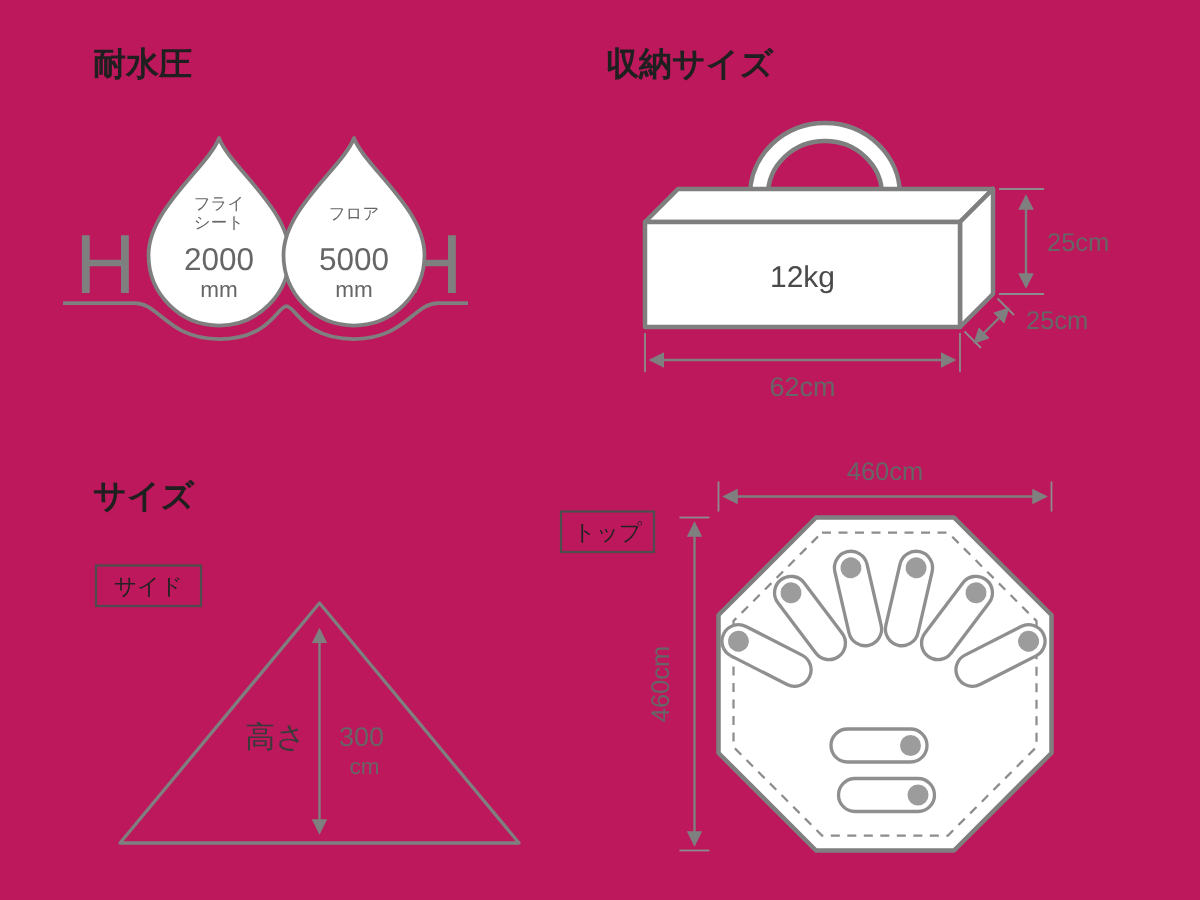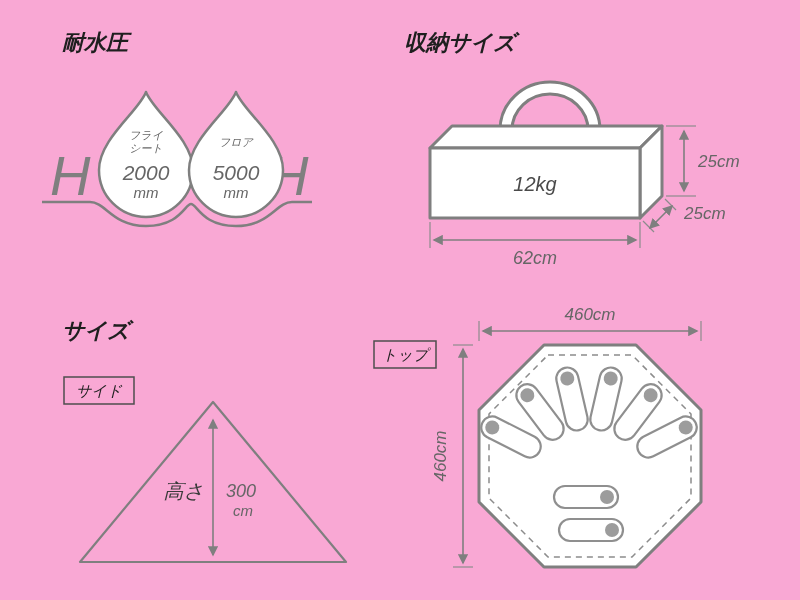--- a/index.html
+++ b/index.html
@@ -1,17 +1,17 @@
 <!DOCTYPE html>
 <html><head>
 <meta charset="utf-8">
 <style>
   html,body { margin:0; padding:0; background:#ffffff; }
-  .page { position:relative; width:800px; height:600px; background:#f9a8d4; overflow:hidden;
-          font-family:"Liberation Sans","DejaVu Sans",sans-serif;font-style:italic; }
+  .page { position:relative; width:800px; height:600px; background:#be185d; overflow:hidden;
+          font-family:"Liberation Sans","DejaVu Sans",sans-serif; }
   svg { display:block; }
   text { font-family:"Liberation Sans","DejaVu Sans",sans-serif; }
 
   .heading     { font-size:22px; font-weight:600; fill:#1f1f1f; }
   .h-symbol    { font-size:56px; fill:#7f7f7f; }
   .drop-label  { font-size:11px; fill:#666666; }
   .drop-value  { font-size:21px; fill:#666666; }
   .drop-unit   { font-size:15px; fill:#666666; }
   .weight      { font-size:20px; fill:#4a4a4a; }
   .dim         { font-size:17px; fill:#666666; }

